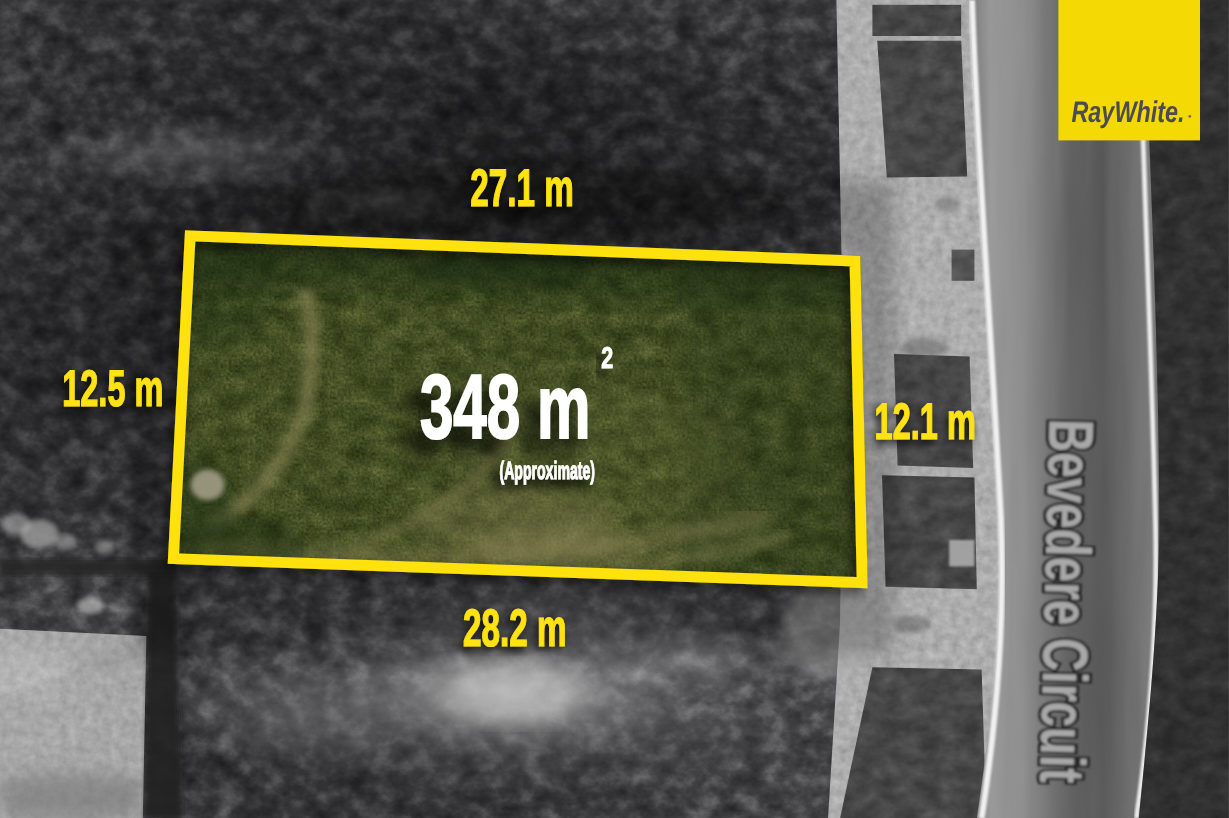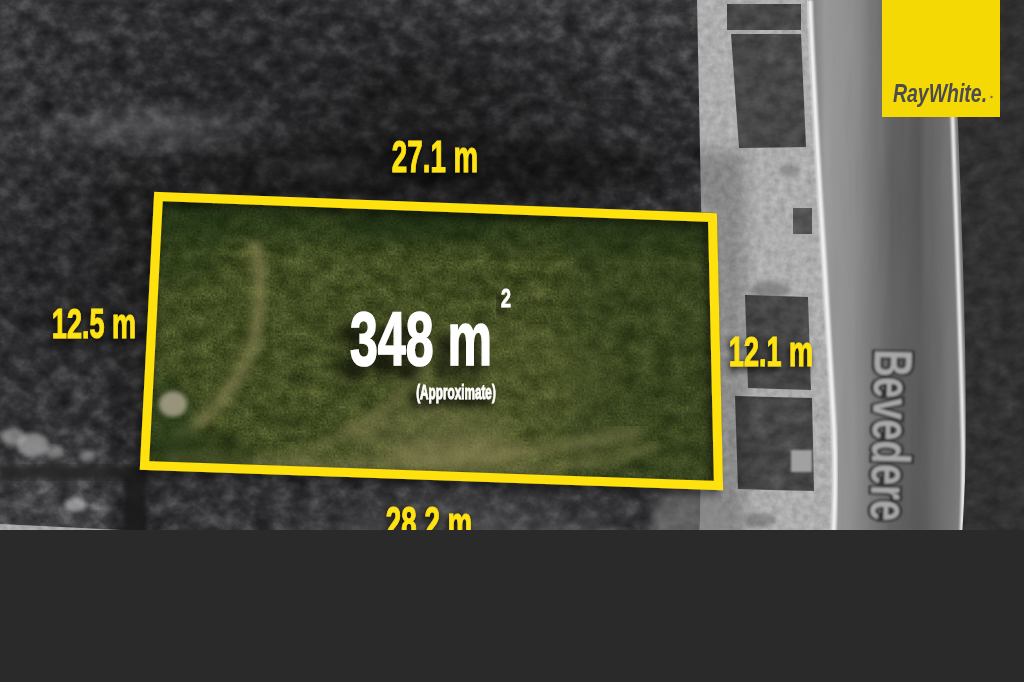--- a/index.html
+++ b/index.html
@@ -1,16 +1,16 @@
 <!DOCTYPE html>
 <html><head>
 <meta charset="utf-8">
 <style>
 html,body{margin:0;padding:0;background:#2a2a2a;}
-.stage{position:relative;width:1024px;height:530px;overflow:hidden;font-family:"Liberation Sans",sans-serif;}
+.stage{position:relative;width:1024px;height:682px;overflow:hidden;font-family:"Liberation Sans",sans-serif;}
 </style>
 </head>
 <body>
 <div class="stage">
 <svg width="1024" height="682" viewBox="0 0 1024 682" xmlns="http://www.w3.org/2000/svg">
 <defs>
   <filter id="fVeg" color-interpolation-filters="sRGB" x="0%" y="0%" width="100%" height="100%">
     <feTurbulence type="fractalNoise" baseFrequency="0.055 0.07" numOctaves="5" seed="8"></feTurbulence>
     <feColorMatrix type="saturate" values="0"></feColorMatrix>
     <feComponentTransfer>

